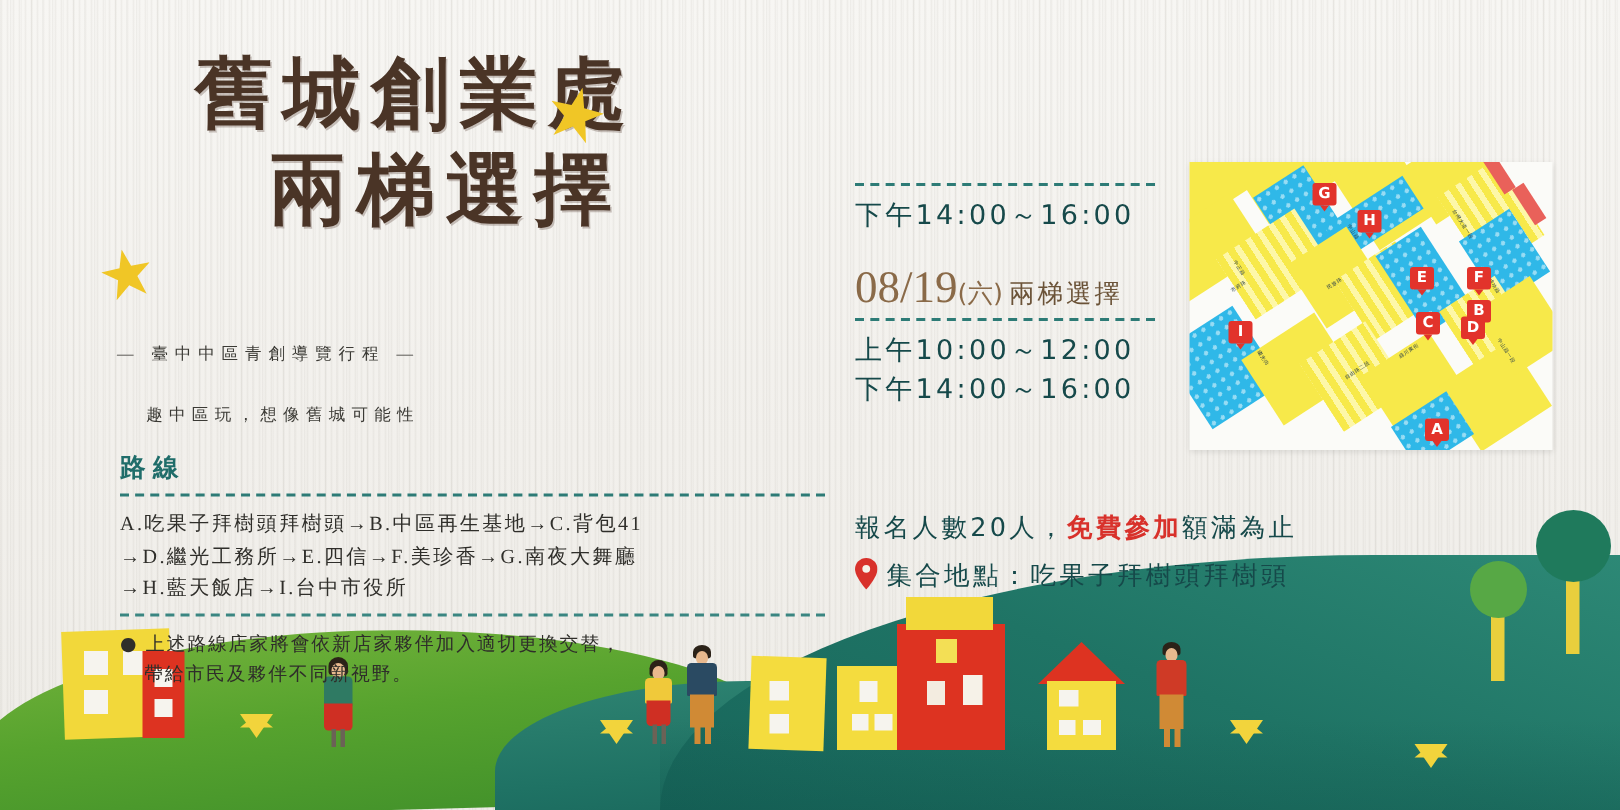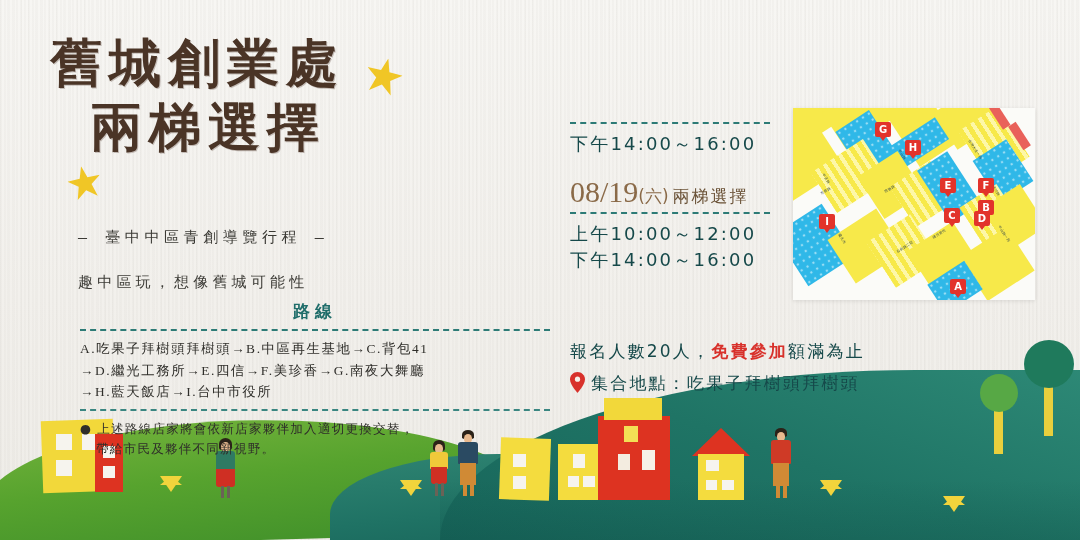--- a/index.html
+++ b/index.html
@@ -76,21 +76,21 @@
   .p-hair { position: absolute; border-radius: 50% 50% 20% 20%; background: #2b2218; }
   .p-top  { position: absolute; border-radius: 3px 3px 1px 1px; }
   .p-bot  { position: absolute; }
   .p-leg  { position: absolute; background: #6b6256; width: 3px; }
 
   .tree { position: absolute; }
   .t-trunk { position: absolute; background: #e9cf3d; width: 9px; }
   .t-crown { position: absolute; border-radius: 50%; }
 
   
-  .title-wrap { position: absolute; left: 44px; top: 36px; width: 460px; }
+  .title-wrap { position: absolute; left: 44px; top: 36px; width: 460px; text-align: center; }
   .title-line {
     color: #4a3426;
     font-family: "DejaVu Sans", sans-serif;
     font-weight: bold;
     letter-spacing: 7px;
     line-height: 1.04;
     text-shadow: 1px 1px 0 rgba(74,52,38,0.28);
   }
   .title-line.l1 { font-size: 52px; margin-left: 6px; }
   .title-line.l2 { font-size: 52px; margin-left: 46px; margin-top: 10px; }
@@ -99,31 +99,31 @@
     position: absolute;
     width: 36px; height: 36px;
     background: #f0c626;
     clip-path: polygon(50% 0%, 62% 36%, 100% 37%, 70% 59%, 81% 98%, 50% 74%, 19% 98%, 30% 59%, 0% 37%, 38% 36%);
   }
   .star.s1 { left: 322px; top: 22px; transform: rotate(14deg); }
   .star.s2 { left: 24px; top: 130px; width: 33px; height: 33px; transform: rotate(-12deg); }
 
   .subtitle {
     position: absolute; left: 78px; top: 228px;
-    color: #3b3a35; font-size: 15px; letter-spacing: 4.6px;
-    font-family: Liberation Mono, monospace;
+    color: #3b3a35; font-size: 11px; letter-spacing: 4.6px;
+    font-family: Liberation Serif, serif;
+    text-align: right;
   }
   .subtitle .ln2 { display: block; margin-top: 26px; letter-spacing: 4.2px; }
 
   
   .route { position: absolute; left: 80px; top: 300px; width: 470px; }
   .route-head {
     color: #1f6d6a; font-size: 17px; letter-spacing: 5px; font-weight: bold;
     font-family: "DejaVu Sans", sans-serif;
-    text-align: center;
   }
   .dash {
     height: 0; border-top: 2px dashed #2d7b76;
     margin: 6px 0 7px 0;
   }
   .dash.thin { border-top: 2px dashed #3a8681; }
   .route-body {
     color: #2f2e2a; font-size: 13.4px; line-height: 1.62; letter-spacing: 1.6px;
     font-family: Liberation Serif, serif;
   }

